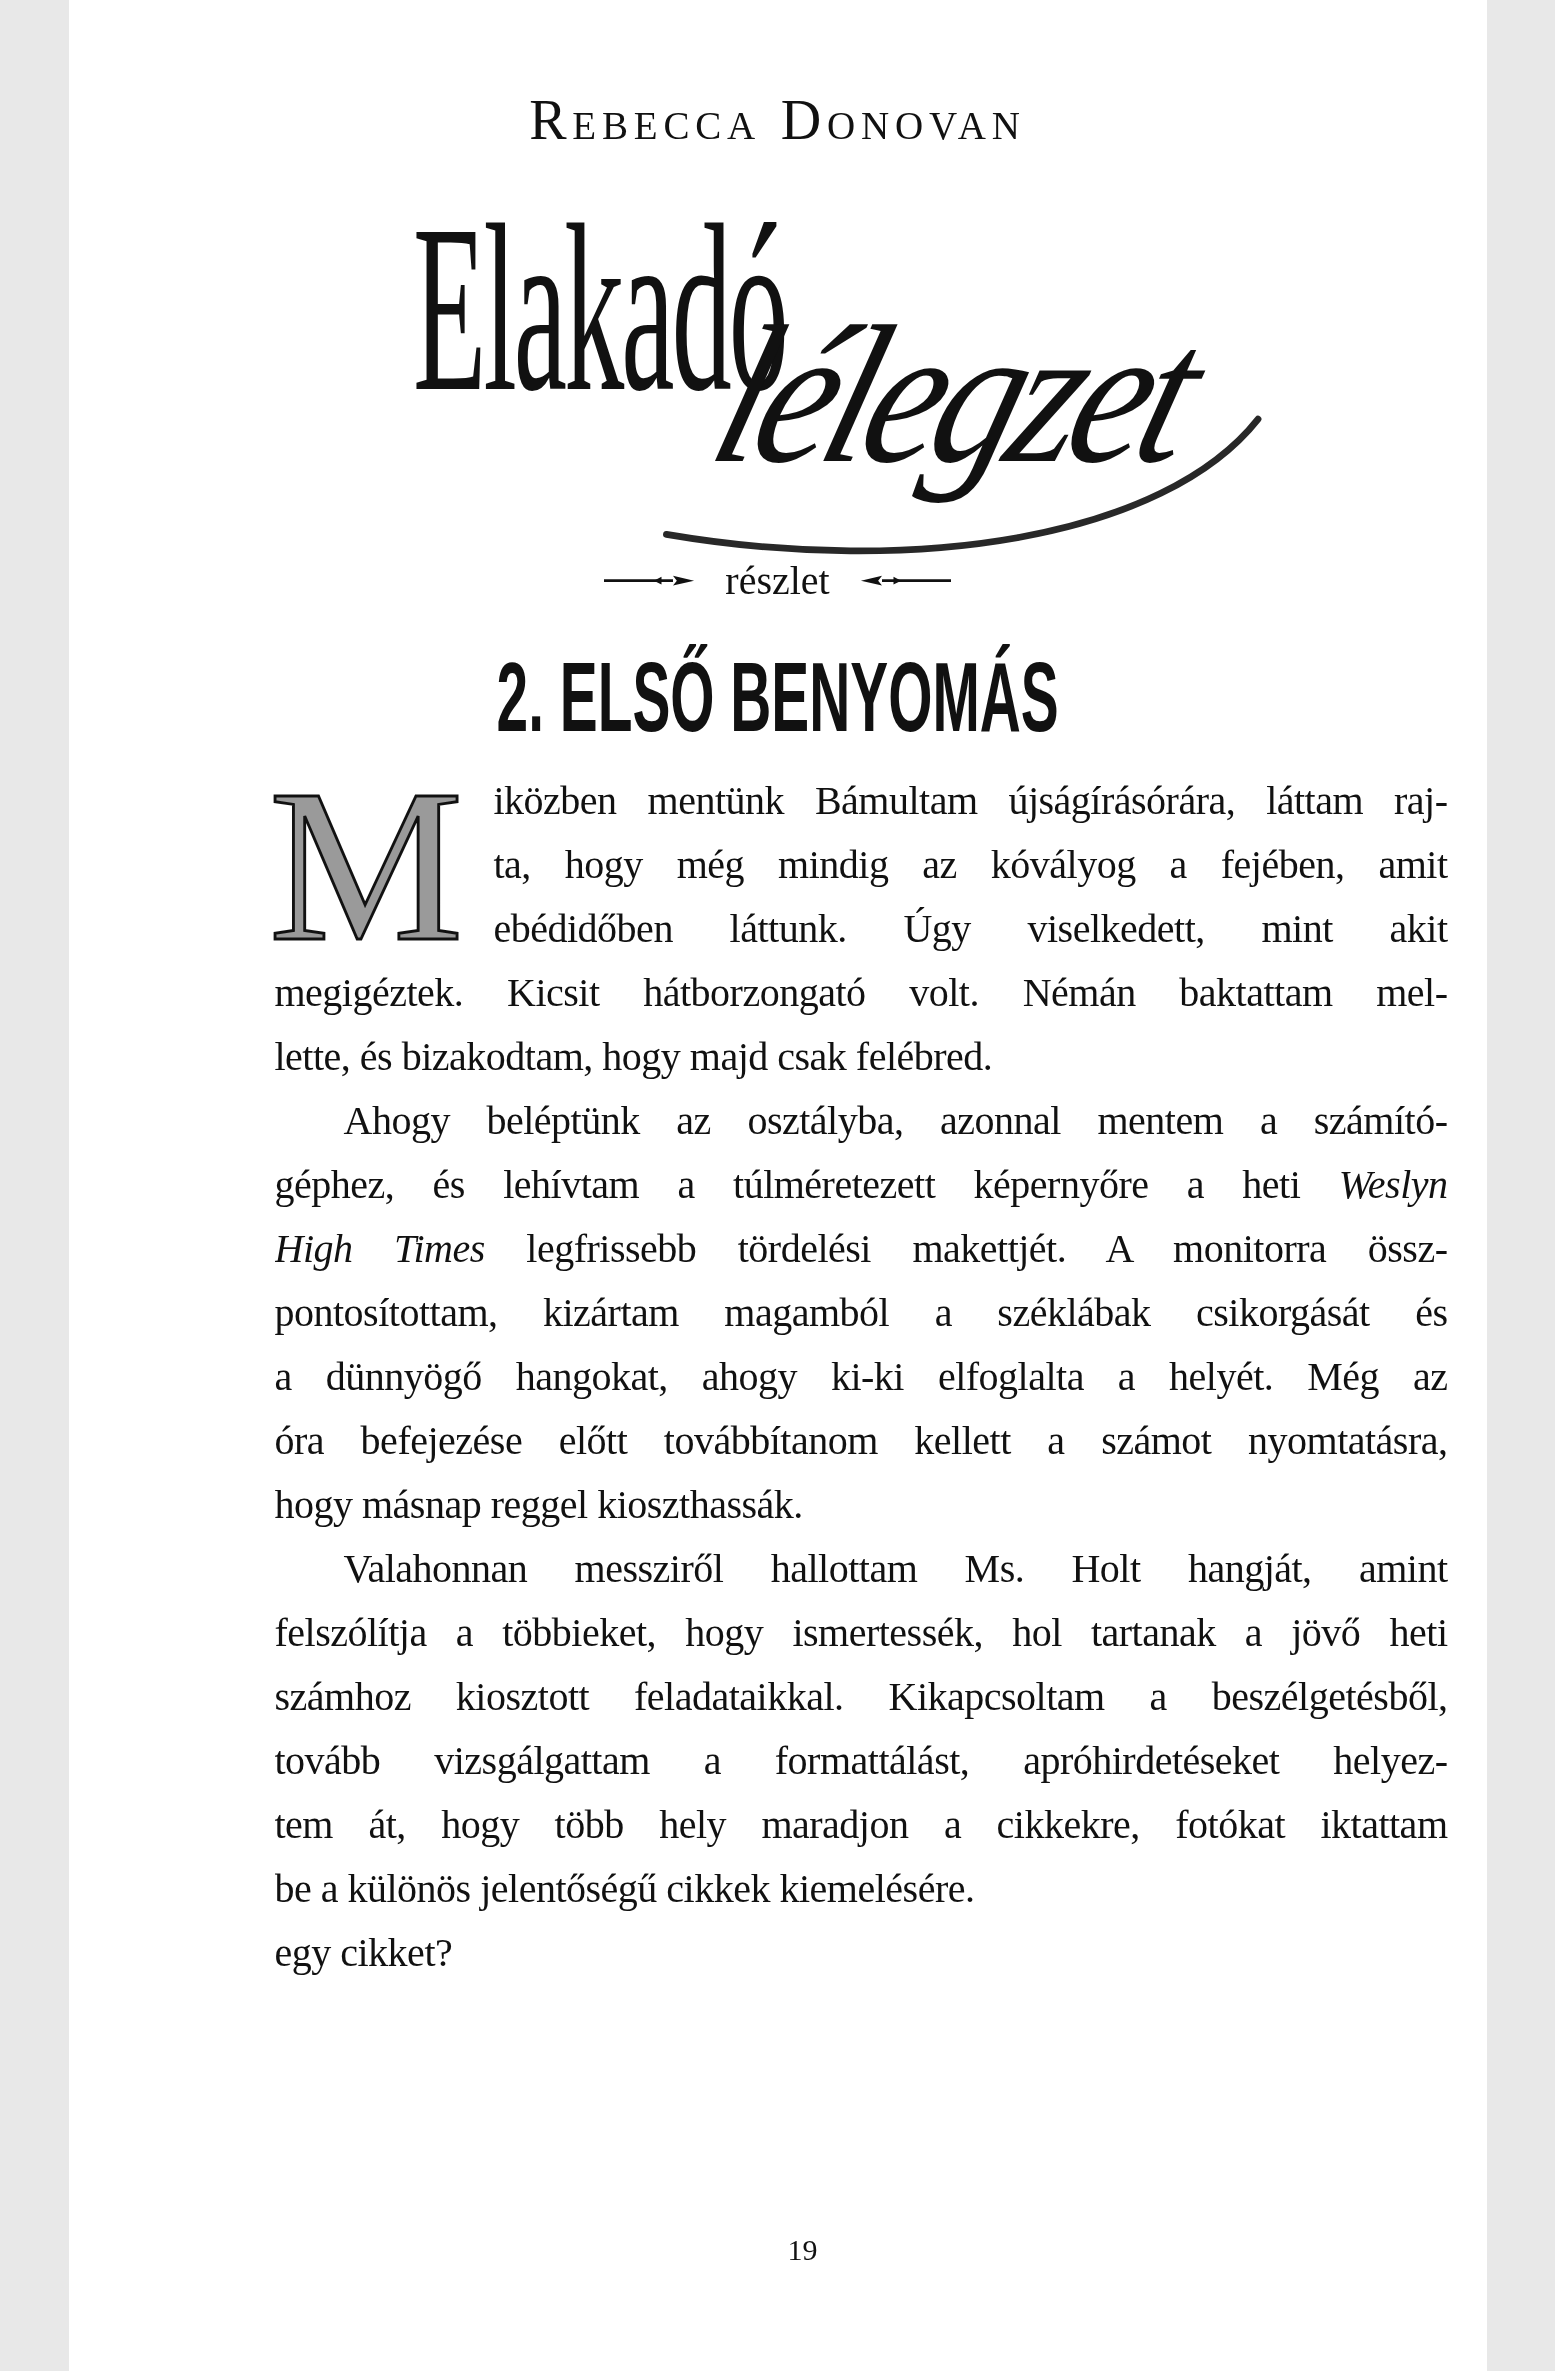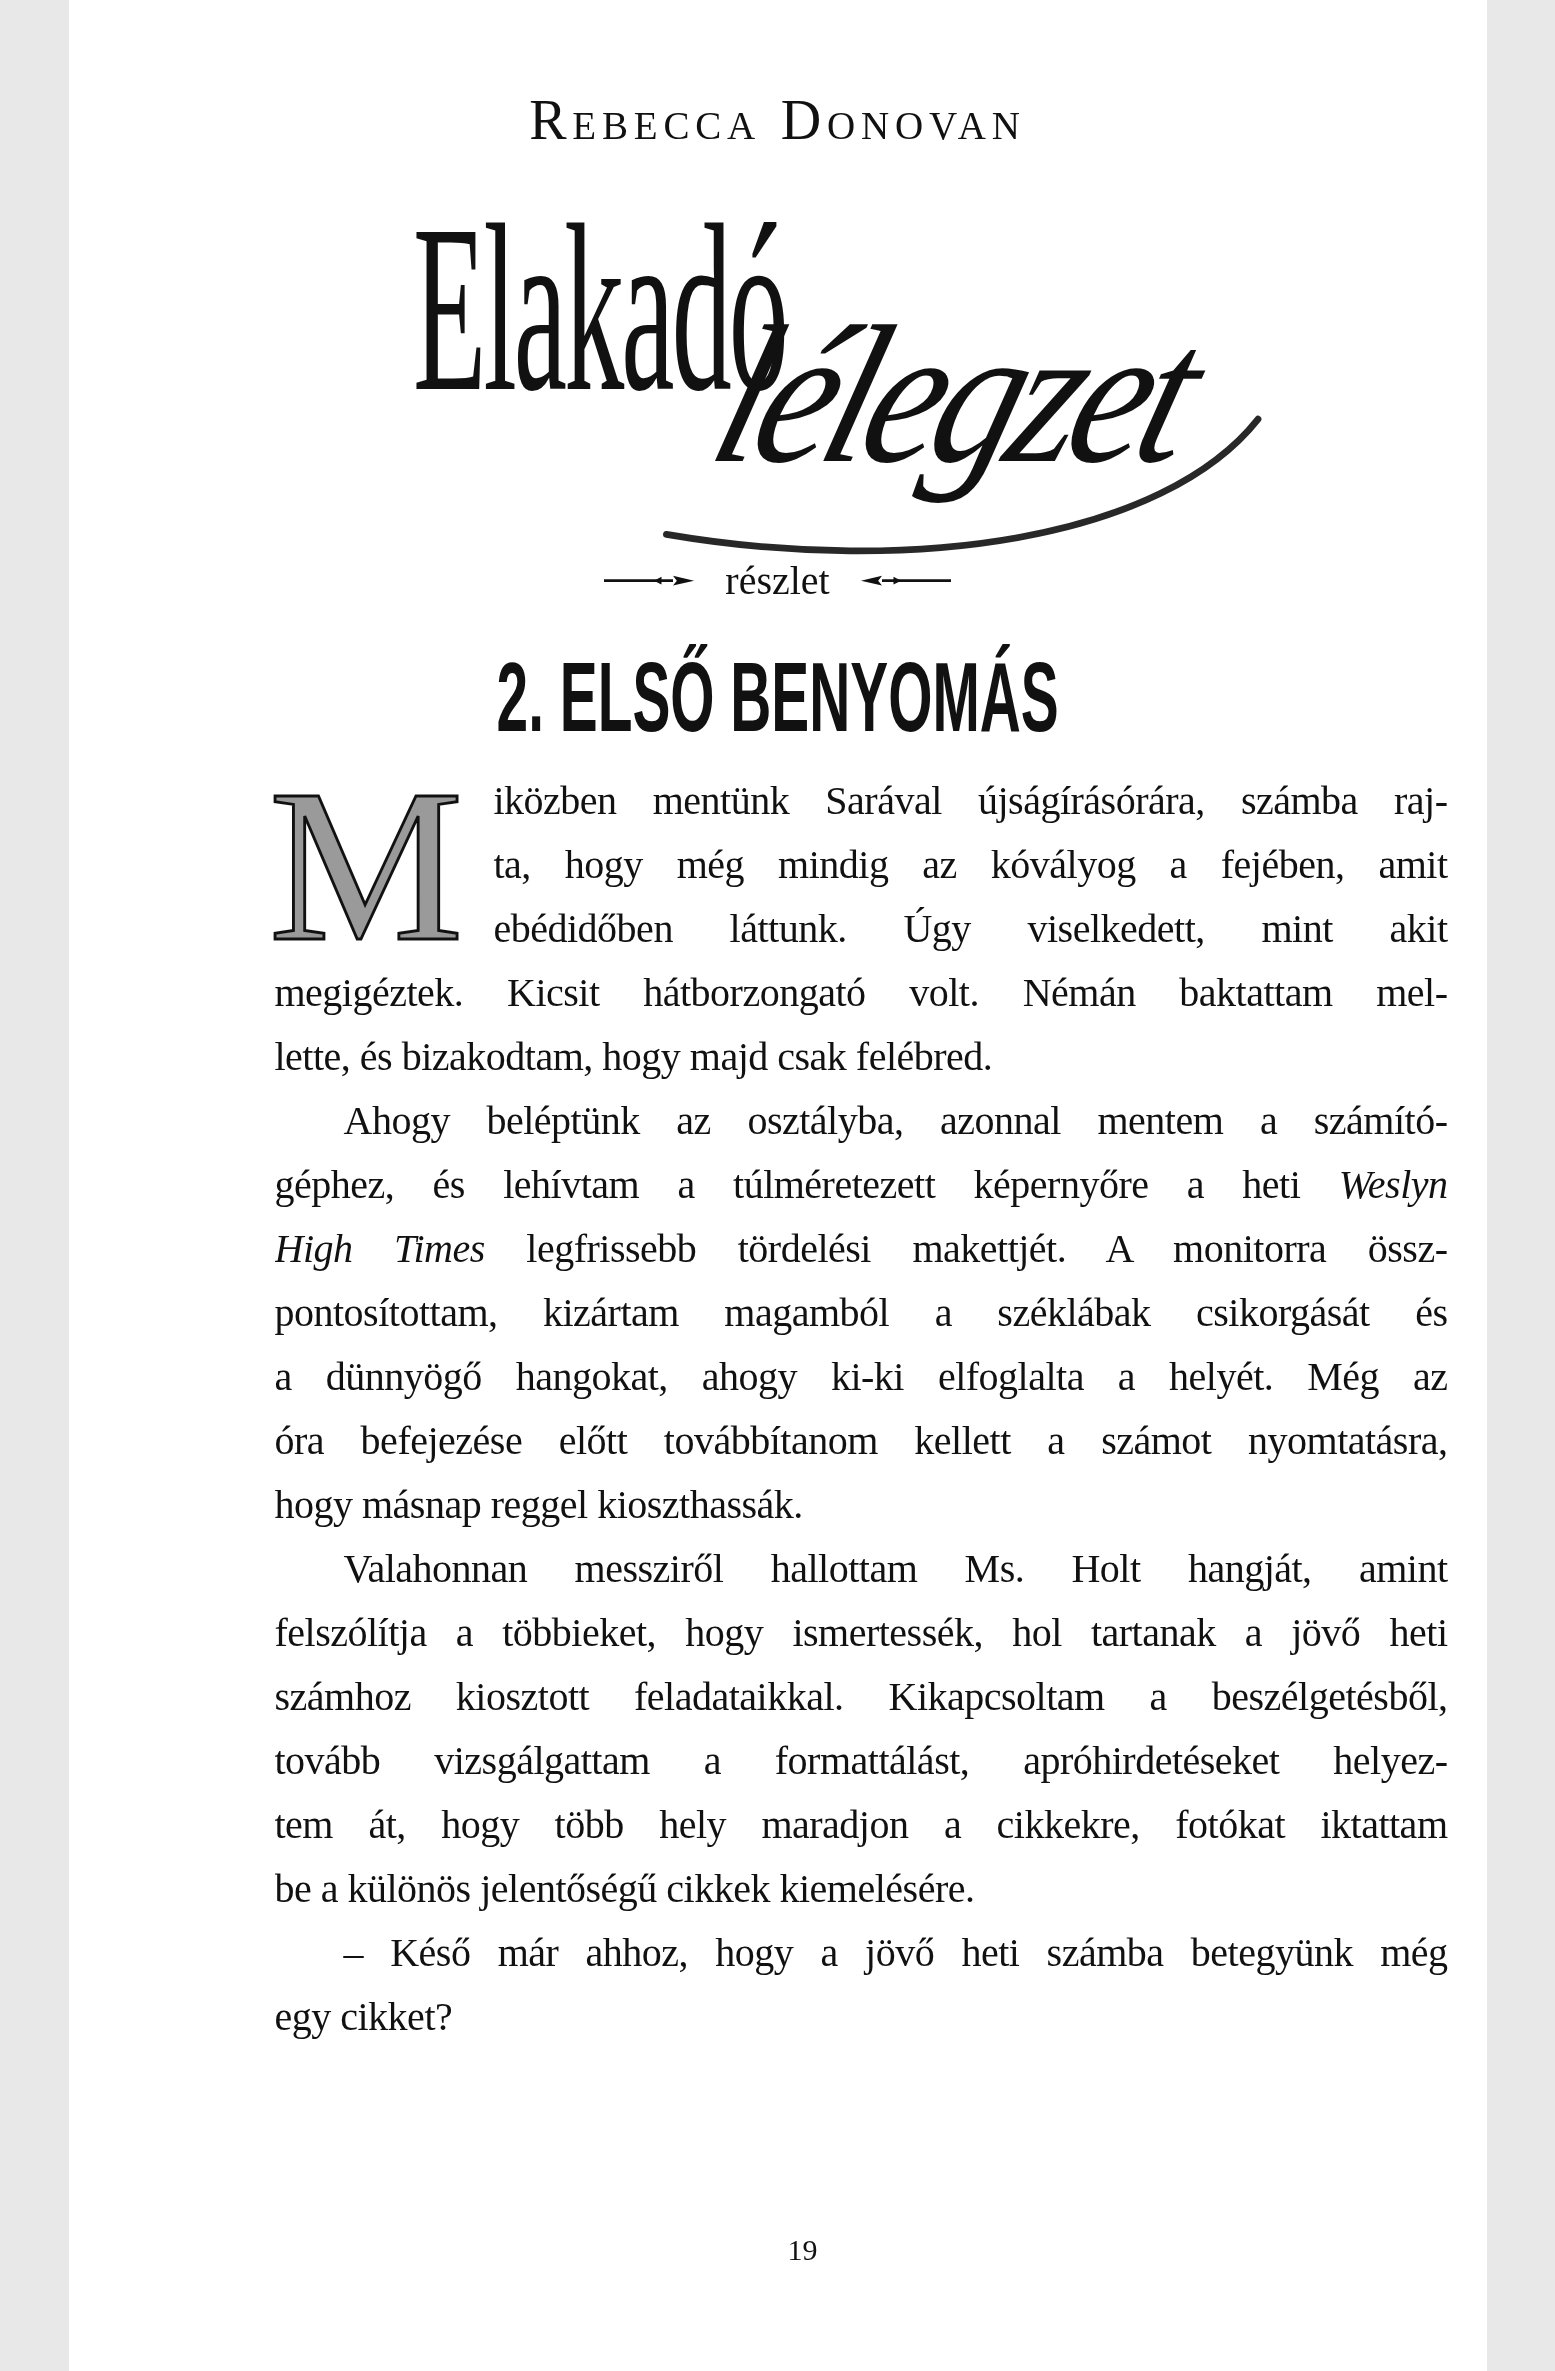--- a/index.html
+++ b/index.html
@@ -131,21 +131,21 @@
     </svg>
   </div>
 
   <h1 class="chapter">
     <span>2. ELSŐ BENYOMÁS</span>
   </h1>
 
   <div class="body" id="body-text">
       <div class="para">
         <span class="dropcap">M</span>
-        <div class="line j wrap">iközben mentünk Sarával újságírásórára, számba raj-</div>
+        <div class="line j wrap">iközben mentünk Bámultam újságírásórára, láttam raj-</div>
         <div class="line j wrap">ta, hogy még mindig az kóvályog a fejében, amit</div>
         <div class="line j wrap">ebédidőben láttunk. Úgy viselkedett, mint akit</div>
         <div class="line j">megigéztek. Kicsit hátborzongató volt. Némán baktattam mel-</div>
         <div class="line">lette, és bizakodtam, hogy majd csak felébred.</div>
       </div>
       <div class="para">
         <div class="line j ind">Ahogy beléptünk az osztályba, azonnal mentem a számító-</div>
         <div class="line j">géphez, és lehívtam a túlméretezett képernyőre a heti <i>Weslyn</i></div>
         <div class="line j"><i>High Times</i> legfrissebb tördelési makettjét. A monitorra össz-</div>
         <div class="line j">pontosítottam, kizártam magamból a széklábak csikorgását és</div>
@@ -155,21 +155,20 @@
       </div>
       <div class="para">
         <div class="line j ind">Valahonnan messziről hallottam Ms. Holt hangját, amint</div>
         <div class="line j">felszólítja a többieket, hogy ismertessék, hol tartanak a jövő heti</div>
         <div class="line j">számhoz kiosztott feladataikkal. Kikapcsoltam a beszélgetésből,</div>
         <div class="line j">tovább vizsgálgattam a formattálást, apróhirdetéseket helyez-</div>
         <div class="line j">tem át, hogy több hely maradjon a cikkekre, fotókat iktattam</div>
         <div class="line">be a különös jelentőségű cikkek kiemelésére.</div>
       </div>
       <div class="para">
-        <div class="line j ind">– Késő már ahhoz, hogy a jövő heti számba betegyünk még</div>
         <div class="line">egy cikket?</div>
       </div>
     </div>
 
   <div class="folio-center">19</div>
   <div class="folio-corner">5</div>
 
 </div>
 
 

